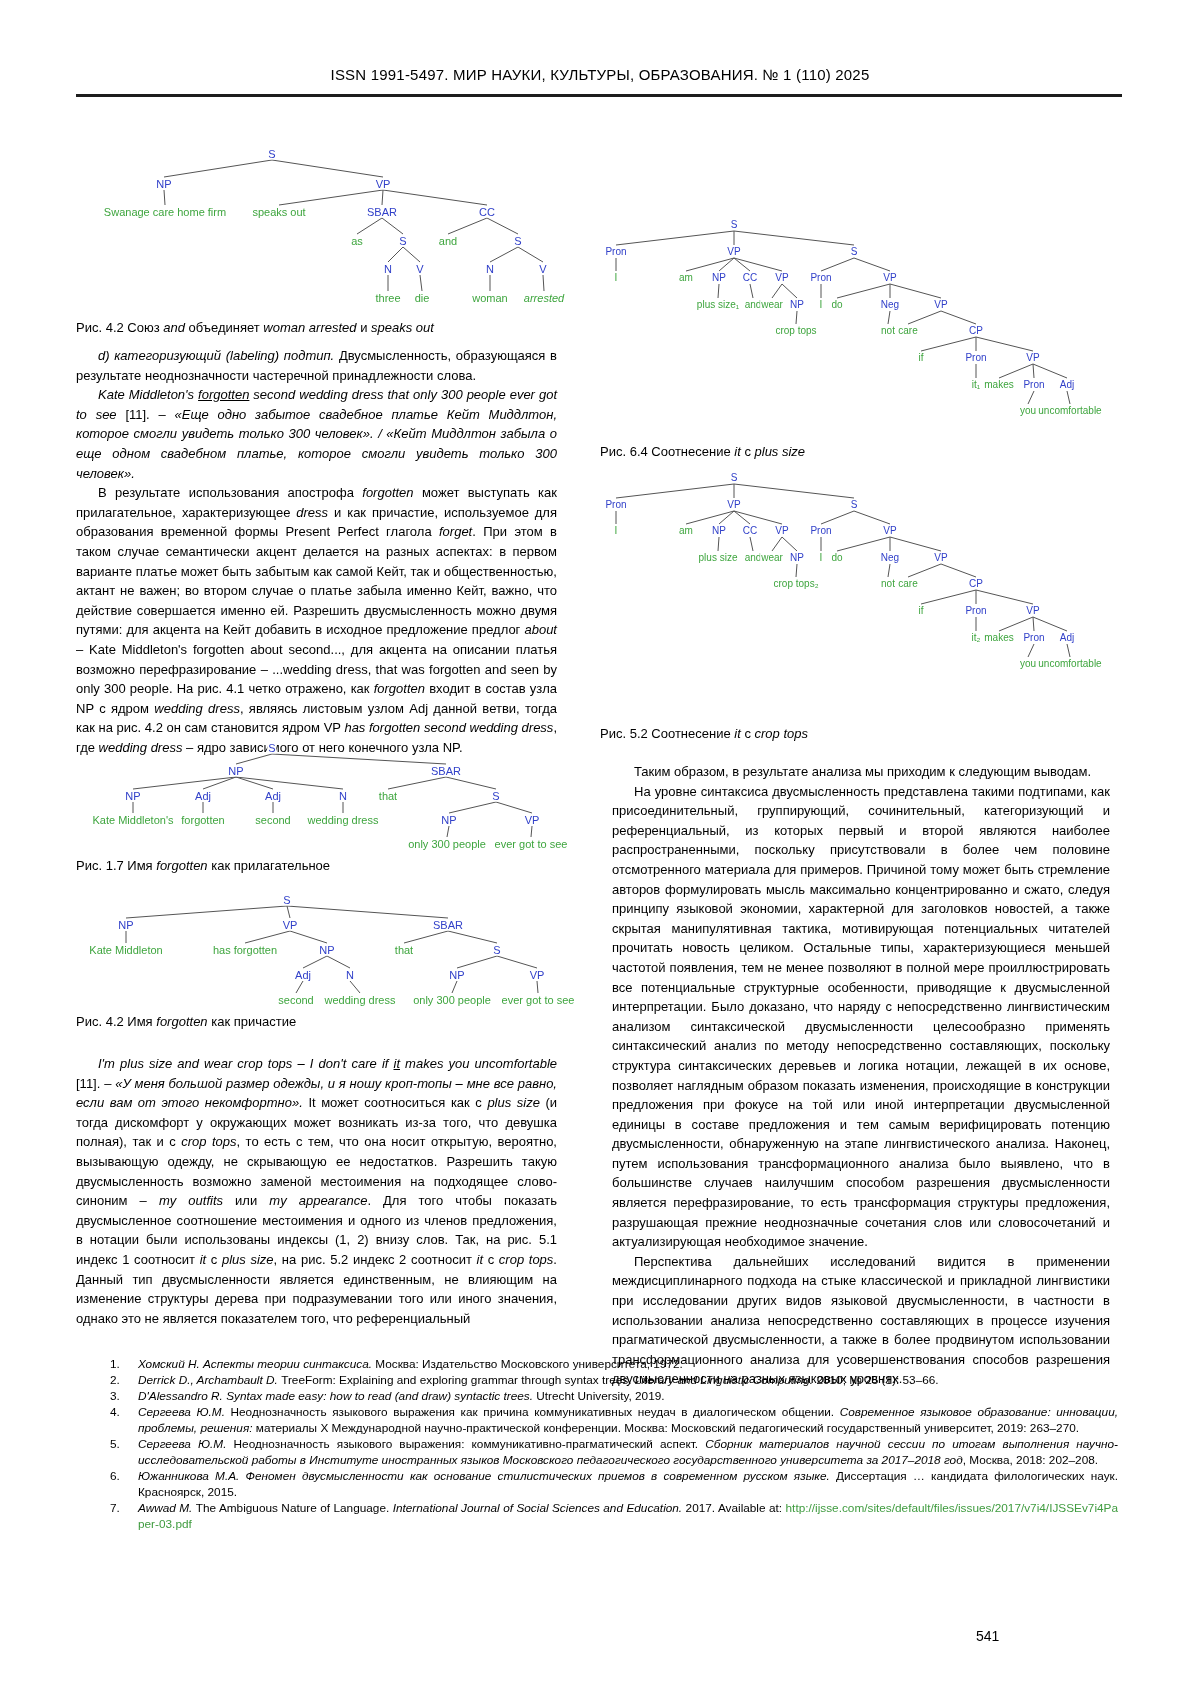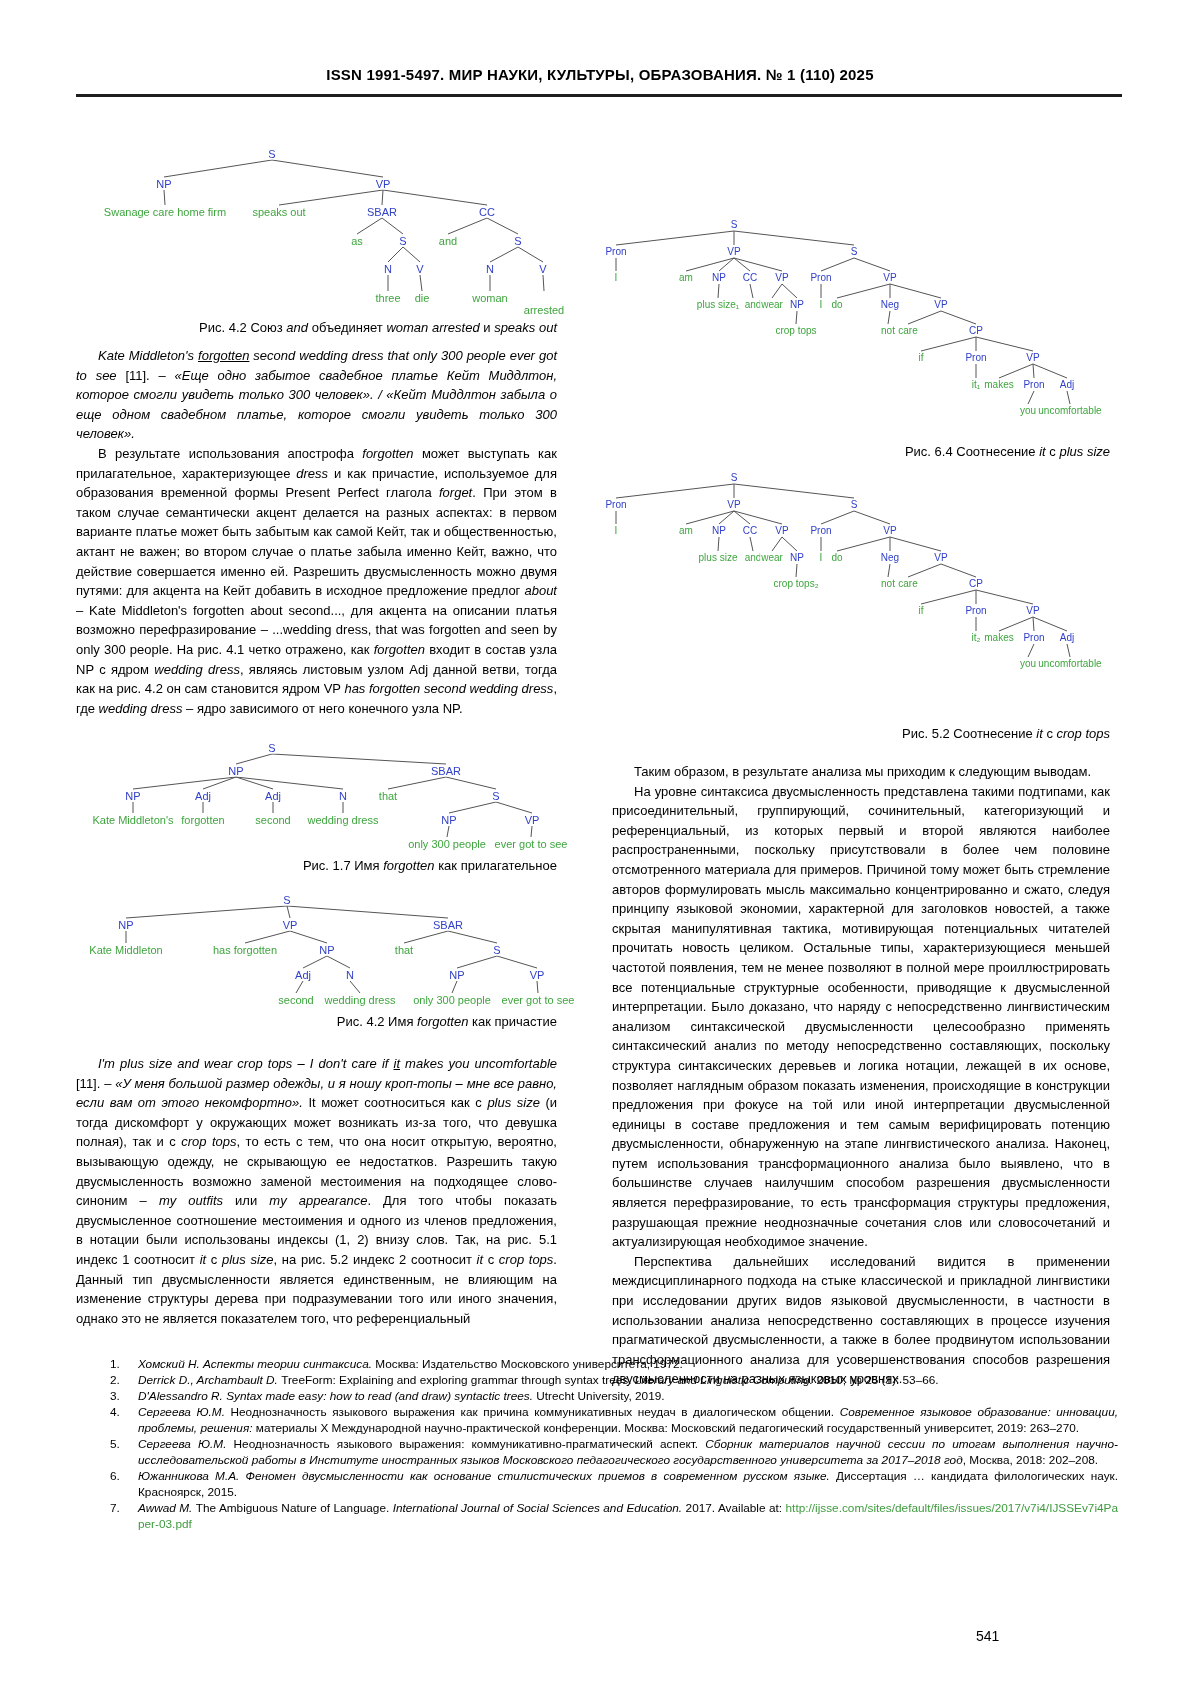--- a/index.html
+++ b/index.html
@@ -1,27 +1,27 @@
 <!DOCTYPE html>
 <html><head>
 <meta charset="utf-8">
 <style>
   html,body{margin:0;padding:0;background:#e8e8e8}
   .page{position:relative;width:1200px;height:1697px;background:#ffffff;
         font-family:"Liberation Sans",sans-serif;color:#000;overflow:hidden}
   .header{position:absolute;top:66px;left:0;width:100%;text-align:center;
-          font-size:15px;font-weight:700;letter-spacing:.2px}
+          font-size:15px;font-weight:400;letter-spacing:.2px}
   .header-rule{position:absolute;top:94px;left:76px;width:1046px;border-top:3px solid #1d1d1d}
   .flow{position:absolute}
   .para{margin:0;font-size:13px;line-height:19.6px;text-align:justify;text-indent:22px}
   .para.no-indent{text-indent:0}
   .it{font-style:italic}
   .un{text-decoration:underline}
   .lnk{color:#3f9b3f;word-break:break-all}
-  .caption{position:absolute;text-align:right;font-size:13px}
+  .caption{position:absolute;text-align:left;font-size:13px}
   .tree{position:absolute}
   .tree svg{position:absolute;left:0;top:0}
   .tnode{position:absolute;transform:translate(-50%,-50%);white-space:nowrap;
          font-size:11px;line-height:11px;background:#fff;padding:0 1px}
   .tree-sm .tnode{font-size:10px;line-height:10px}
   .tblue{color:#3140c9}
   .tgreen{color:#3ea53e}
   .bib{position:absolute}
   .bib-title{font-size:13px;margin:0 0 16px 2px}
   .ref{display:flex;font-size:11.8px;line-height:16px;text-align:justify}
@@ -69,25 +69,26 @@
       <span class="tnode tblue" style="left: 325px; top: 113px;">S</span>
       <span class="tnode tgreen" style="left: 370px; top: 113px;">and</span>
       <span class="tnode tblue" style="left: 440px; top: 113px;">S</span>
       <span class="tnode tblue" style="left: 310px; top: 141px;">N</span>
       <span class="tnode tblue" style="left: 342px; top: 141px;">V</span>
       <span class="tnode tblue" style="left: 412px; top: 141px;">N</span>
       <span class="tnode tblue" style="left: 465px; top: 141px;">V</span>
       <span class="tnode tgreen" style="left: 310px; top: 170px;">three</span>
       <span class="tnode tgreen" style="left: 344px; top: 170px;">die</span>
       <span class="tnode tgreen" style="left: 412px; top: 170px;">woman</span>
-      <span class="tnode tgreen" style="left: 466px; top: 182px;">arrested</span>
+      <span class="tnode tgreen" style="left: 466px; top: 170px; font-style: italic;">arrested</span>
     </div>
   <div class="caption" style="left:76px;top:320px;width:481px"><span>Рис. 4.2 Союз </span><span class="it">and</span><span> объединяет </span><span class="it">woman arrested</span><span> и </span><span class="it">speaks out</span></div>
 
   <div class="flow" style="left:76px;top:346px;width:481px">
+    <p class="para"><span class="it">d) категоризующий (labeling) подтип.</span><span> Двусмысленность, образующаяся в результате неоднозначности частеречной принадлежности слова.</span></p>
     <p class="para"><span class="it">Kate Middleton's </span><span class="it un">forgotten</span><span class="it"> second wedding dress that only 300 people ever got to see</span><span> [11]. – </span><span class="it">«Еще одно забытое свадебное платье Кейт Миддлтон, которое смогли увидеть только 300 человек». / «Кейт Миддлтон забыла о еще одном свадебном платье, которое смогли увидеть только 300 человек».</span></p>
     <p class="para"><span>В результате использования апострофа </span><span class="it">forgotten</span><span> может выступать как прилагательное, характеризующее </span><span class="it">dress</span><span> и как причастие, используемое для образования временной формы Present Perfect глагола </span><span class="it">forget</span><span>. При этом в таком случае семантически акцент делается на разных аспектах: в первом варианте платье может быть забытым как самой Кейт, так и общественностью, актант не важен; во втором случае о платье забыла именно Кейт, важно, что действие совершается именно ей. Разрешить двусмысленность можно двумя путями: для акцента на Кейт добавить в исходное предложение предлог </span><span class="it">about</span><span> – Kate Middleton's forgotten about second..., для акцента на описании платья возможно перефразирование – ...wedding dress, that was forgotten and seen by only 300 people. На рис. 4.1 четко отражено, как </span><span class="it">forgotten</span><span> входит в состав узла NP с ядром </span><span class="it">wedding dress</span><span>, являясь листовым узлом Adj данной ветви, тогда как на рис. 4.2 он сам становится ядром VP </span><span class="it">has forgotten second wedding dress</span><span>, где </span><span class="it">wedding dress</span><span> – ядро зависимого от него конечного узла NP.</span></p>
   </div>
 
   <div class="tree" style="left: 78px; top: 740px; width: 505px; height: 115px;">
       <svg width="505" height="115">
         <line x1="194" y1="14" x2="158" y2="24" stroke="#555555" stroke-width="1"></line>
         <line x1="194" y1="14" x2="368" y2="24" stroke="#555555" stroke-width="1"></line>
         <line x1="158" y1="37" x2="55" y2="49" stroke="#555555" stroke-width="1"></line>
         <line x1="158" y1="37" x2="125" y2="49" stroke="#555555" stroke-width="1"></line>

